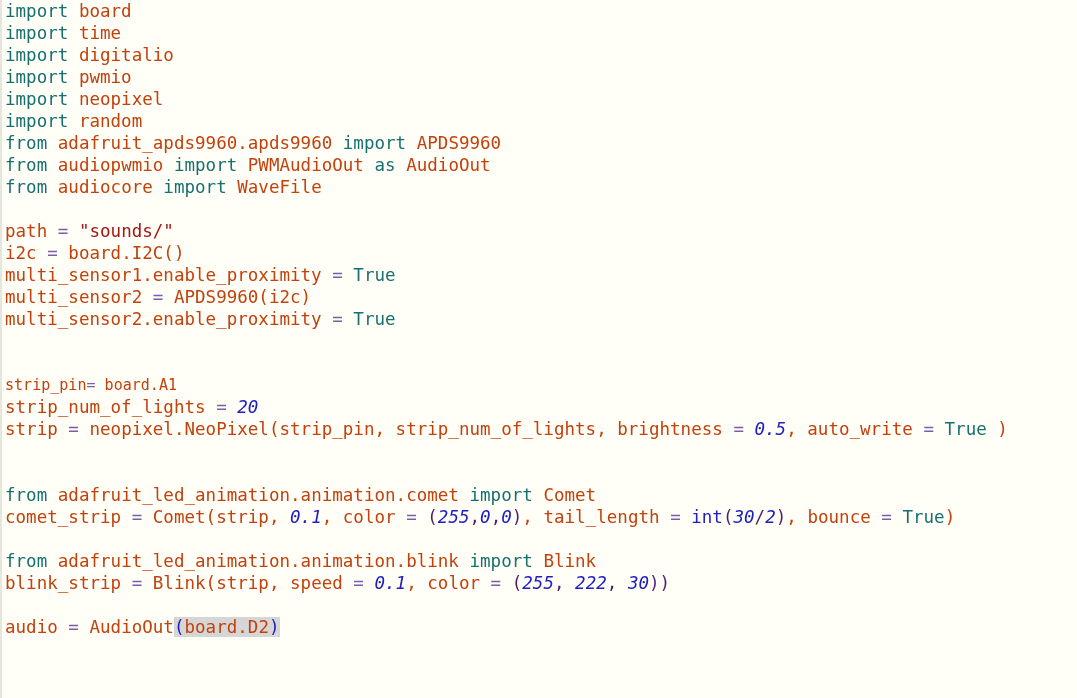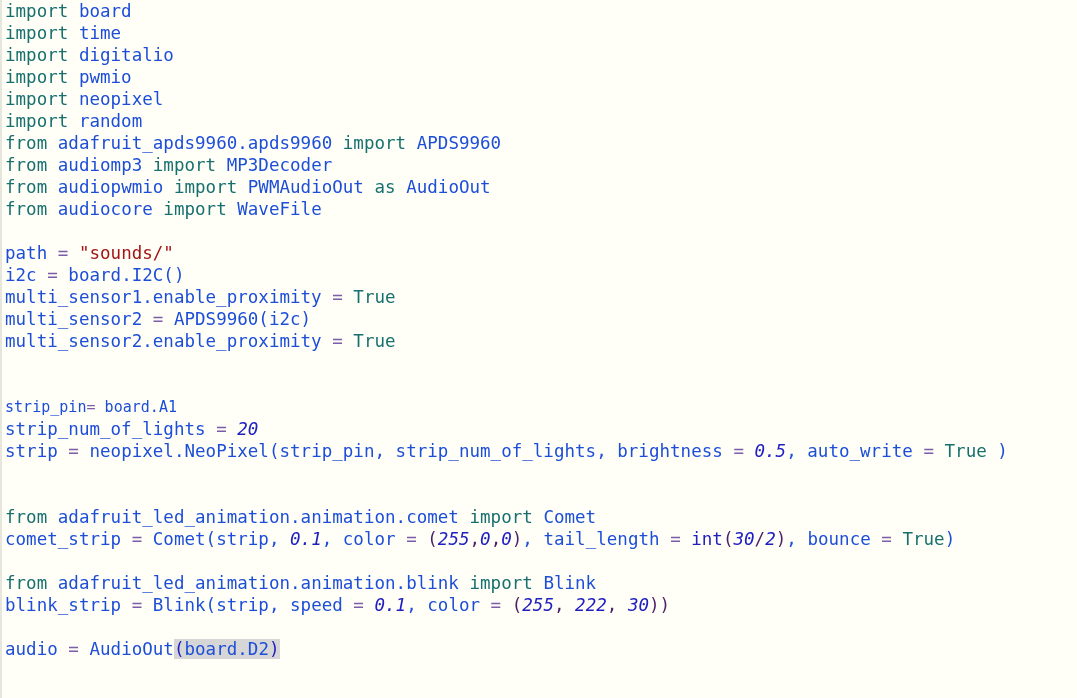--- a/index.html
+++ b/index.html
@@ -44,21 +44,21 @@
   }
 
   
   .kw       { color: #17706e; }   
   .bool     { color: #17706e; }   
   .str      { color: #a31515; }   
   .num      { color: #2020c0; font-style: italic; }   
   .op       { color: #7b5ea7; }   
   .punc     { color: #4b1f66; }   
   .builtin  { color: #2020c0; }   
-  .plain    { color: #1d4ed8; }
+  .plain    { color: #c2410c; }
 
   .bracket-match {
     background: #d6d6d6;
     color: #2020c0;
   }
   .bracket-span {
     background: #d6d6d6;
   }
 
   .blank-line { height: 22px; }
@@ -76,21 +76,20 @@
     <div class="code-line" style="color: rgb(26, 26, 26); font-size: 17.5px; line-height: 22px; height: 22px;"><span class="kw" style="color: rgb(23, 112, 110);">import</span><span class="plain"> digitalio</span></div>
 
     <div class="code-line" style="color: rgb(26, 26, 26); font-size: 17.5px; line-height: 22px; height: 22px;"><span class="kw" style="color: rgb(23, 112, 110);">import</span><span class="plain"> pwmio</span></div>
 
     <div class="code-line" style="color: rgb(26, 26, 26); font-size: 17.5px; line-height: 22px; height: 22px;"><span class="kw" style="color: rgb(23, 112, 110);">import</span><span class="plain"> neopixel</span></div>
 
     <div class="code-line" style="color: rgb(26, 26, 26); font-size: 17.5px; line-height: 22px; height: 22px;"><span class="kw" style="color: rgb(23, 112, 110);">import</span><span class="plain"> random</span></div>
 
     <div class="code-line" style="color: rgb(26, 26, 26); font-size: 17.5px; line-height: 22px; height: 22px;"><span class="kw" style="color: rgb(23, 112, 110);">from</span><span class="plain"> adafruit_apds9960.apds9960 </span><span class="kw" style="color: rgb(23, 112, 110);">import</span><span class="plain"> APDS9960</span></div>
 
-    <div class="code-line" style="color: rgb(26, 26, 26); font-size: 17.5px; line-height: 22px; height: 22px;"><span class="kw" style="color: rgb(23, 112, 110);">from</span><span class="plain"> audiomp3 </span><span class="kw" style="color: rgb(23, 112, 110);">import</span><span class="plain"> MP3Decoder</span></div>
 
     <div class="code-line" style="color: rgb(26, 26, 26); font-size: 17.5px; line-height: 22px; height: 22px;"><span class="kw" style="color: rgb(23, 112, 110);">from</span><span class="plain"> audiopwmio </span><span class="kw" style="color: rgb(23, 112, 110);">import</span><span class="plain"> PWMAudioOut </span><span class="kw" style="color: rgb(23, 112, 110);">as</span><span class="plain"> AudioOut</span></div>
 
     <div class="code-line" style="color: rgb(26, 26, 26); font-size: 17.5px; line-height: 22px; height: 22px;"><span class="kw" style="color: rgb(23, 112, 110);">from</span><span class="plain"> audiocore </span><span class="kw" style="color: rgb(23, 112, 110);">import</span><span class="plain"> WaveFile</span></div>
 
     <div class="code-line blank-line" style="color: rgb(26, 26, 26); font-size: 17.5px; line-height: 22px; height: 22px;"></div>
 
     <div class="code-line" style="color: rgb(26, 26, 26); font-size: 17.5px; line-height: 22px; height: 22px;"><span class="plain">path </span><span class="op" style="color: rgb(123, 94, 167);">=</span><span class="plain"> </span><span class="str" style="color: rgb(163, 21, 21);">"sounds/"</span></div>
 
     <div class="code-line" style="color: rgb(26, 26, 26); font-size: 17.5px; line-height: 22px; height: 22px;"><span class="plain">i2c </span><span class="op" style="color: rgb(123, 94, 167);">=</span><span class="plain"> board.I2C()</span></div>

